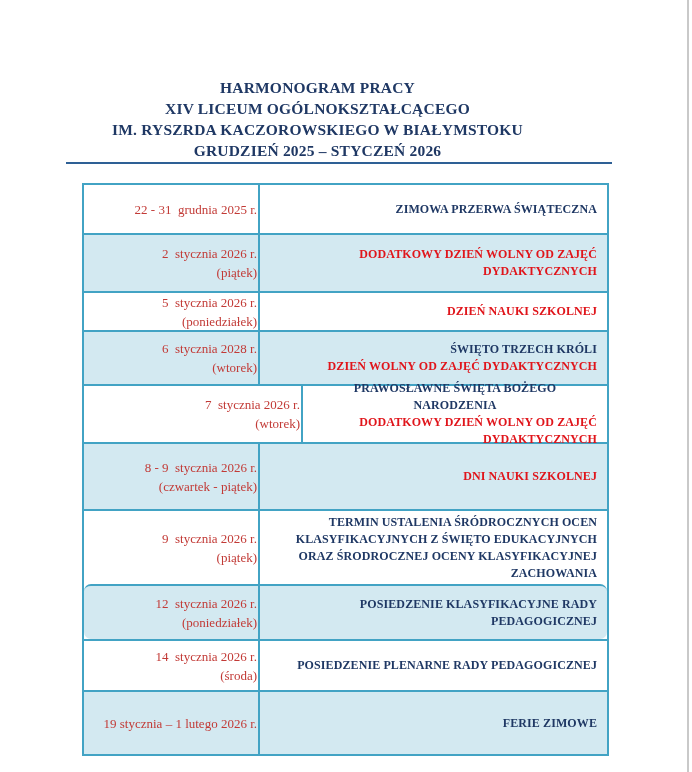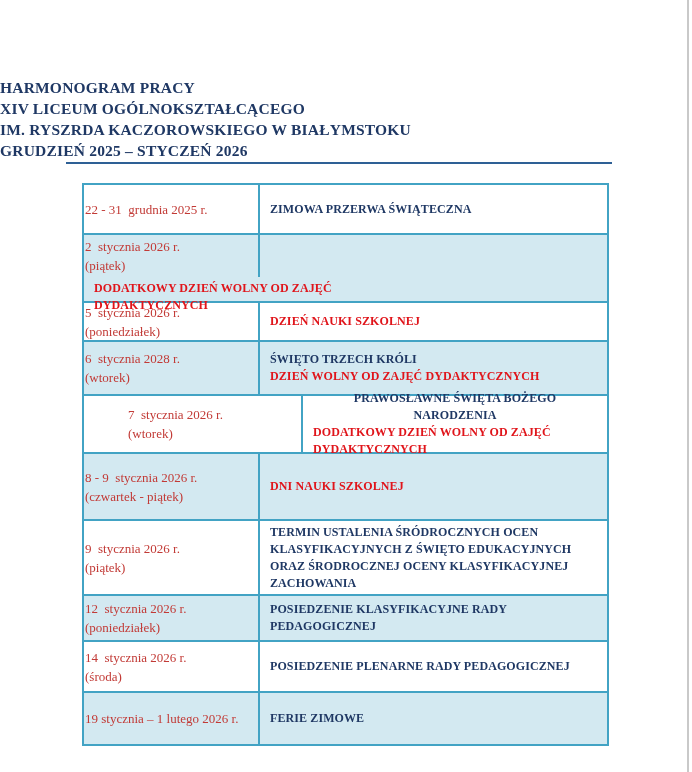--- a/index.html
+++ b/index.html
@@ -17,21 +17,21 @@
     left: 687px;
     width: 2px;
     height: 772px;
     background: var(--page_edge, #c9c9c9);
   }
   .doc-header {
     position: absolute;
     top: 77px;
     left: 0;
     width: 635px;
-    text-align: left;
+    text-align: center;
   }
   .doc-header .title-line {
     font-size: 15.5px;
     line-height: 21px;
     font-weight: bold;
     color: var(--navy, #1f3864);
     letter-spacing: 0.2px;
     white-space: pre;
   }
   .title-rule {
@@ -51,34 +51,34 @@
     background: #ffffff;
   }
   .row {
     display: flex;
     align-items: stretch;
   }
   .row + .row { border-top: 2px solid var(--table_border, #42a3c4); }
   .row.shaded { background: var(--shaded_row_bg, #d3e9f1); }
   
   .row:nth-child(1)  { height: 48px; }
-  .row:nth-child(2)  { height: 68px; flex-direction: column; }
+  .row:nth-child(2)  { height: 58px; }
   .row:nth-child(3)  { height: 39px; }
   .row:nth-child(4)  { height: 54px; }
   .row:nth-child(5)  { height: 58px; padding-left: 43px; }
   .row:nth-child(6)  { height: 67px; }
   .row:nth-child(7)  { height: 75px; }
-  .row:nth-child(8)  { height: 46px; }
+  .row:nth-child(8)  { height: 55px; border-radius: 7px; }
   .row:nth-child(9)  { height: 51px; }
-  .row:nth-child(10) { height: 53px; }
+  .row:nth-child(10) { height: 64px; }
   .cell {
     display: flex;
     flex-direction: column;
     justify-content: center;
-    align-items: flex-start;
+    align-items: flex-end;
     text-align: center;
   }
   .date-cell {
     width: 176px;
     border-right: 2px solid var(--table_border, #42a3c4);
     padding: 2px 1px;
   }
   .event-cell {
     flex: 1;
     padding: 3px 10px;

